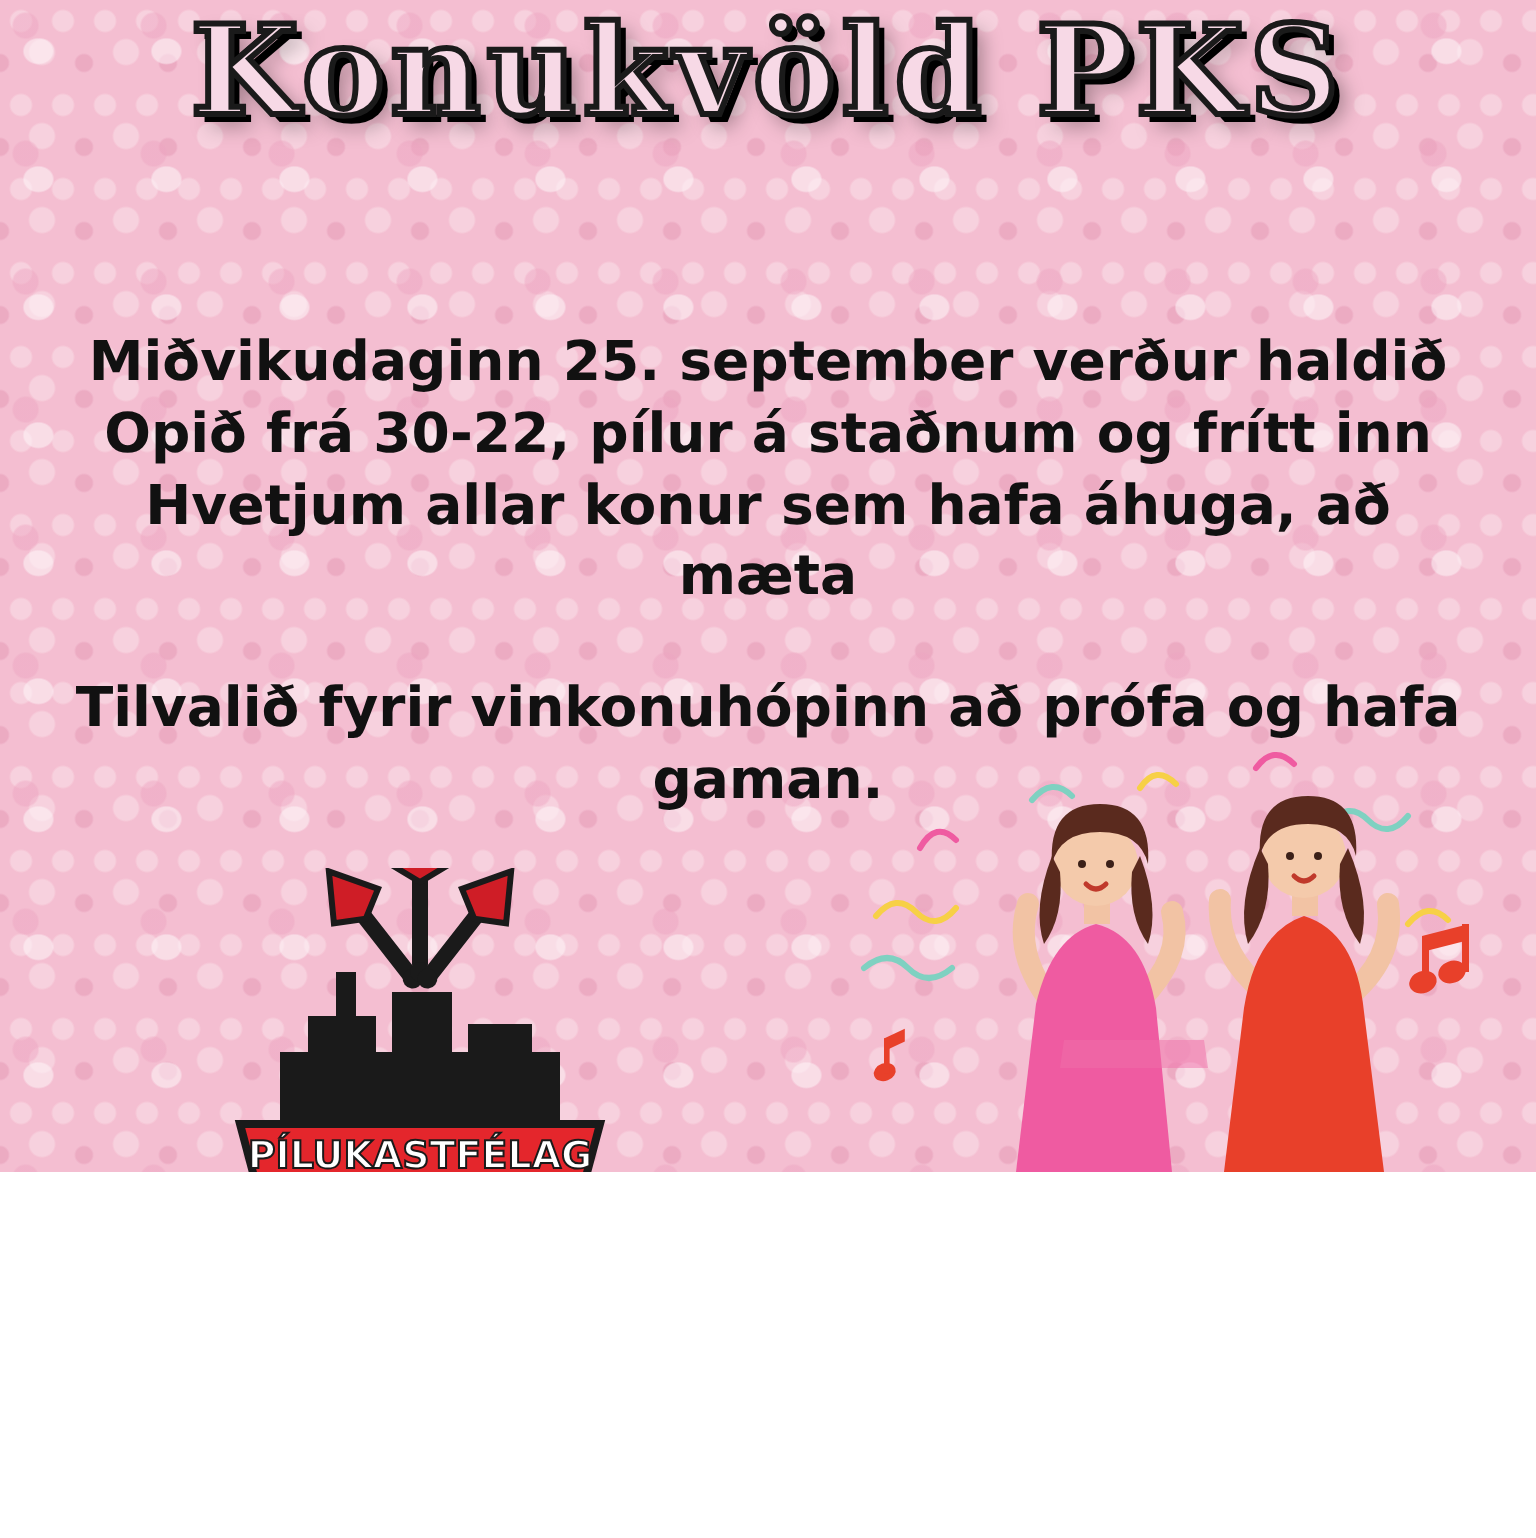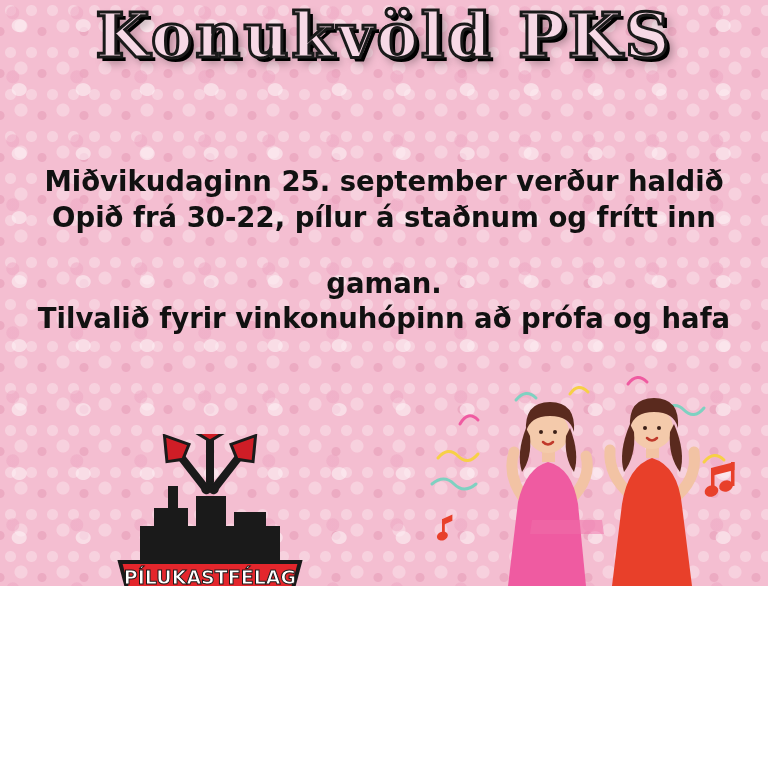--- a/index.html
+++ b/index.html
@@ -125,25 +125,26 @@
 
   <div id="title-wrap">
     <div id="poster-title">Konukvöld PKS</div>
   </div>
 
   <div id="body-text">
 
     <div class="para">
       <span class="line">Miðvikudaginn 25. september verður haldið</span>
       <span class="line">Opið frá 30-22, pílur á staðnum og frítt inn</span>
+      <span class="line">Hvetjum allar konur sem hafa áhuga, að mæta</span>
     </div>
 
     <div class="para">
+      <span class="line">Tilvalið fyrir vinkonuhópinn að prófa og hafa</span>
       <span class="line">gaman.</span>
-      <span class="line">Tilvalið fyrir vinkonuhópinn að prófa og hafa</span>
     </div>
 
 
   </div>
 
   <svg id="logo" viewBox="0 0 200 160">
 
     <g transform="translate(100,60)">
 
       <g transform="rotate(-38)">

